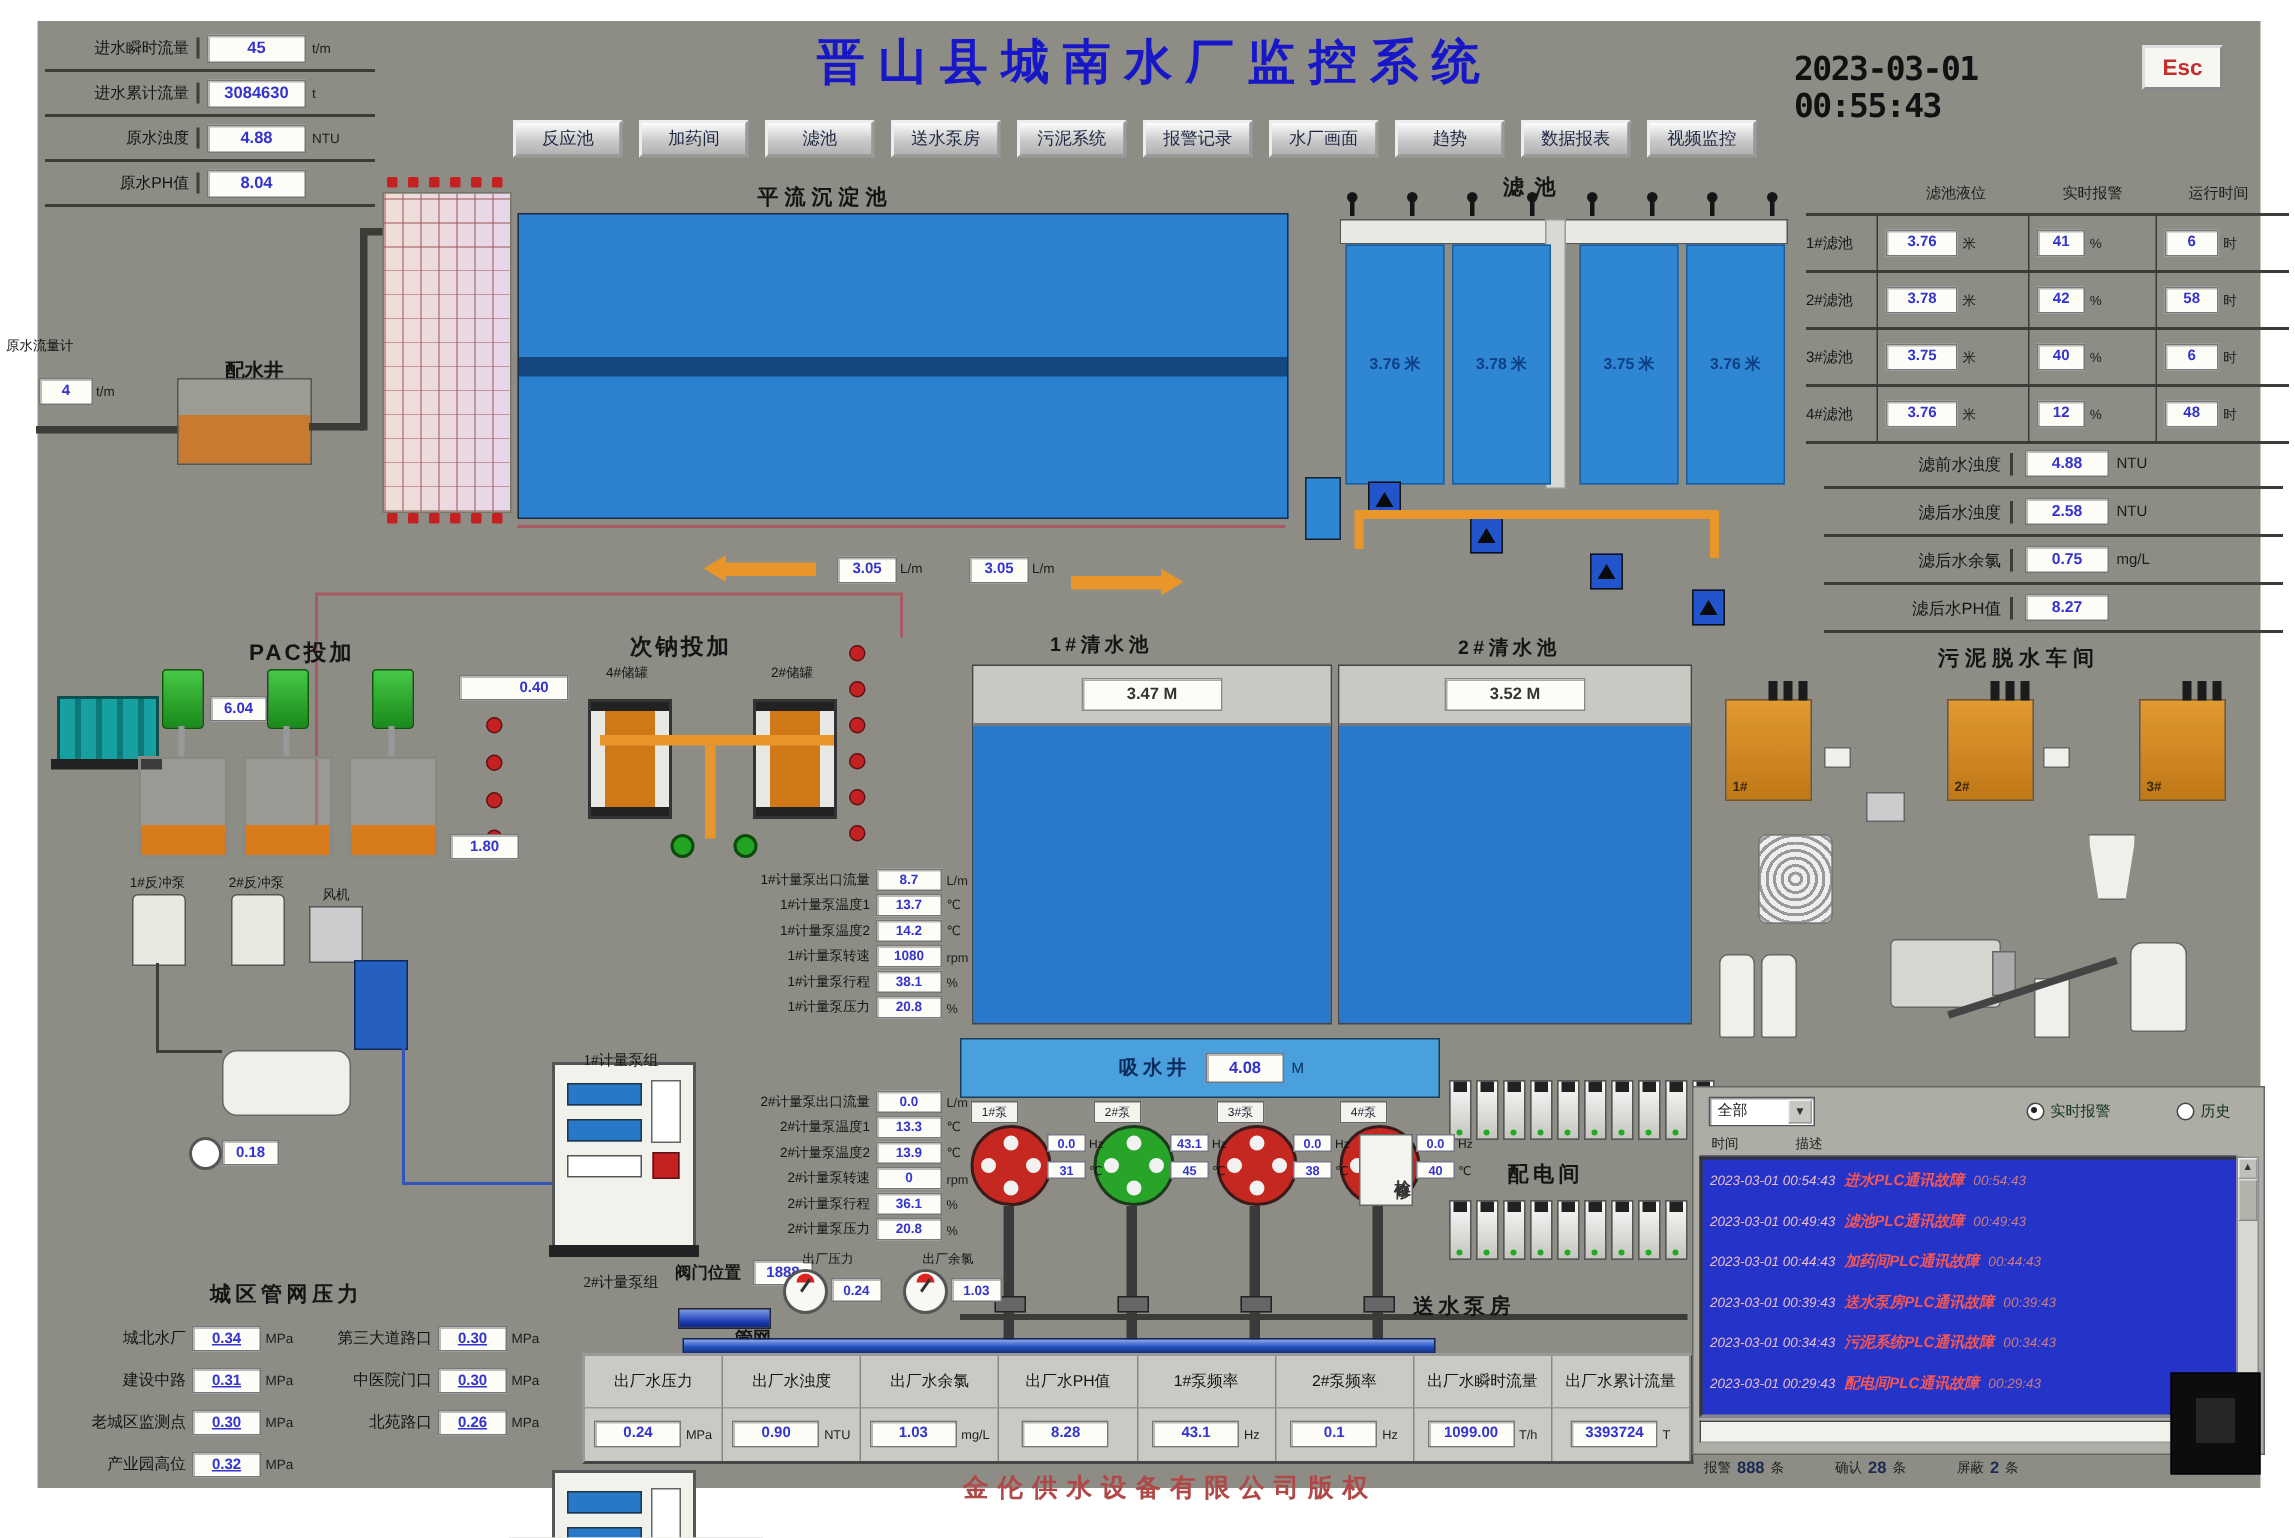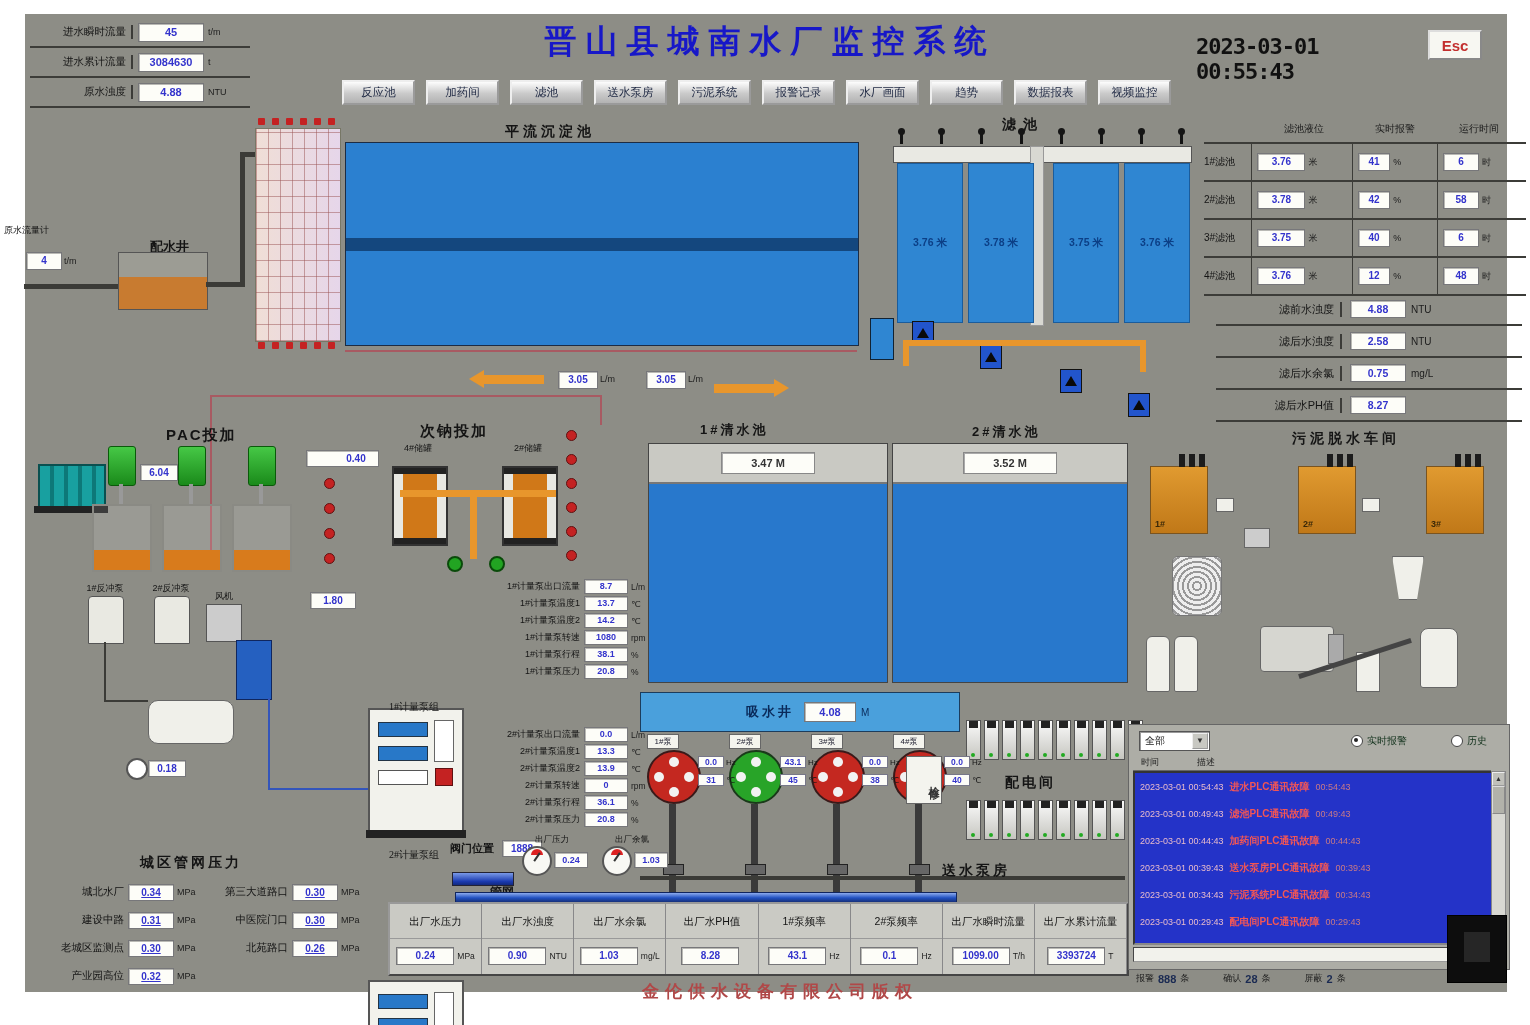--- a/index.html
+++ b/index.html
@@ -221,21 +221,21 @@
   .radio{width:10px;height:10px;border-radius:50%;background:#fff;border:1px solid #444;display:inline-block;position:relative;}
   .radio.sel::after{content:"";position:absolute;left:2px;top:2px;width:4px;height:4px;border-radius:50%;background:#222;}
   .al-radio1{position:absolute;left:222px;top:9px;display:flex;align-items:center;gap:4px;cursor:pointer;}
   .al-radio2{position:absolute;left:322px;top:9px;display:flex;align-items:center;gap:4px;cursor:pointer;}
   .al-radio-label{font-size:10px;color:#10301a;}
   .al-colhead{position:absolute;left:4px;top:30px;width:358px;height:15px;border-bottom:1px solid #666;}
   .al-col{position:absolute;top:1px;font-size:9px;color:#222;}
   .al-col-time{left:8px;}.al-col-desc{left:64px;}
   .al-list{position:absolute;left:4px;top:46px;width:358px;height:170px;background:#2433c8;
     border:2px inset #888;overflow:hidden;}
-  .al-row{height:27px;display:flex;align-items:center;gap:6px;padding:0 5px;white-space:nowrap;cursor:pointer;}
+  .al-row{height:27px;display:flex;align-items:center;gap:6px;padding:0 5px;white-space:nowrap;cursor:pointer;font-style:italic;}
   .al-time{font-size:9px;color:#e9bcCB;color:#e9bccb;}
   .al-text{font-size:10px;font-weight:bold;color:#f25656;}
   .al-tail{font-size:9px;color:#c87a86;}
   .al-scroll{position:absolute;right:3px;top:46px;width:13px;height:170px;background:#d8d8d2;border:1px solid #888;}
   .al-sb{position:absolute;left:0;width:11px;height:12px;background:#c0c0ba;border:1px outset #eee;
     font-size:7px;text-align:center;line-height:12px;color:#333;cursor:pointer;}
   .al-sb-up{top:0;}.al-sb-down{bottom:0;}
   .al-thumb{position:absolute;left:0;top:14px;width:11px;height:26px;background:#b2b2aa;border:1px outset #ddd;cursor:grab;}
   .al-input{position:absolute;left:4px;top:222px;width:352px;height:13px;background:#f2f2ec;border:1px inset #999;}
   .al-black{position:absolute;left:318px;top:190px;width:58px;height:66px;background:#0d0d0d;border:1px solid #000;}
@@ -284,20 +284,25 @@
         <span class="vbox ip-val">3084630</span>
         <span class="u">t</span>
       </div>
 
       <div class="ip-row">
         <span class="ip-label">原水浊度</span>
         <span class="vbox ip-val">4.88</span>
         <span class="u">NTU</span>
       </div>
 
+      <div class="ip-row">
+        <span class="ip-label">原水PH值</span>
+        <span class="vbox ip-val">8.04</span>
+        <span class="u"></span>
+      </div>
     </div>
 
   
   <div class="abs raw-label">原水流量计</div>
   <div class="abs vbox raw-val">4</div>
   <div class="abs u raw-unit">t/m</div>
   <div class="abs pipe" style="left:24px;top:284px;width:96px;height:5px;"></div>
   <div class="abs well-label">配水井</div>
   <div class="abs well-tank"></div>
   <div class="abs pipe" style="left:206px;top:282px;width:36px;height:5px;"></div>
@@ -516,21 +521,21 @@
       </div>
   </div>
   <div class="abs vbox pac-val" style="left:140px;top:464px;">6.04</div>
   <div class="abs vbox pac-val" style="left:306px;top:450px;width:44px;padding-left:27px;">0.40</div>
   <div class="abs pac-dots">
       <span class="rdot-lg"></span>
       <span class="rdot-lg"></span>
       <span class="rdot-lg"></span>
       <span class="rdot-lg"></span>
     </div>
-  <div class="abs vbox pac-val" style="left:310px;top:556px;width:44px;margin-top:36px;">1.80</div>
+  <div class="abs vbox pac-val" style="left:300px;top:556px;width:44px;">1.80</div>
 
   
   <div class="abs hypo-title">次钠投加</div>
   <div class="abs htank-label" style="left:382px;top:442px;">4#储罐</div>
   <div class="abs htank-label" style="left:492px;top:442px;">2#储罐</div>
   <div class="abs htank" style="left:392px;top:466px;"></div>
   <div class="abs htank" style="left:502px;top:466px;"></div>
   <div class="abs opipe" style="left:400px;top:490px;width:156px;height:7px;background:#e8962c;"></div>
   <div class="abs opipe" style="left:470px;top:497px;width:7px;height:62px;background:#e8962c;"></div>
   <span class="abs gvalve" style="left:447px;top:556px;"></span>

